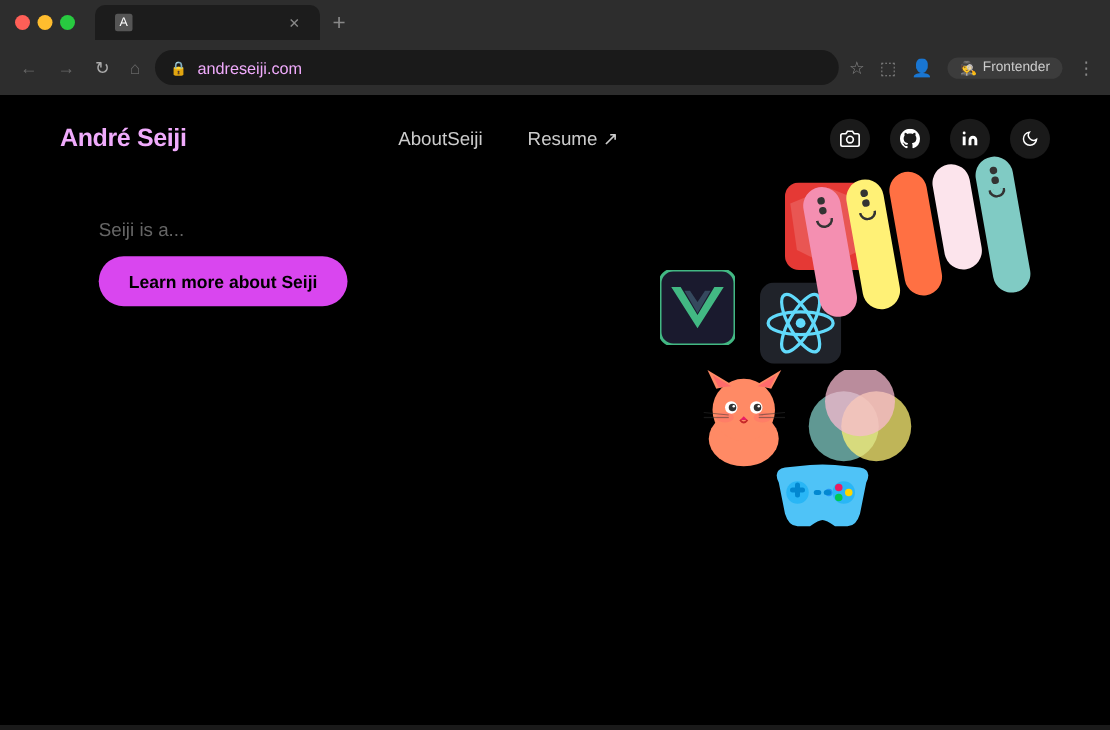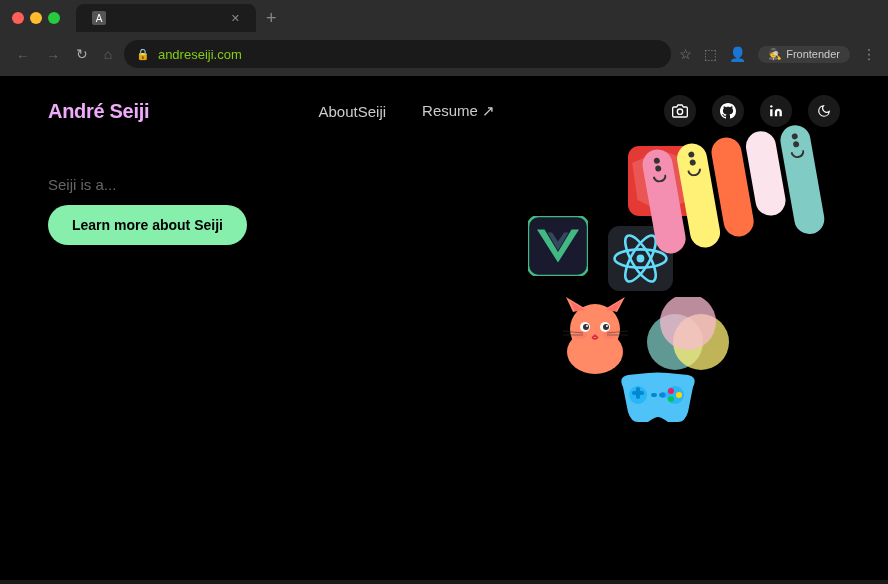--- a/index.html
+++ b/index.html
@@ -121,21 +121,21 @@
       gap: 8px;
     }
 
     .address-bar-lock {
       color: #666;
       font-size: 11px;
     }
 
     .address-bar-url {
       font-size: 13px;
-      color: #84cc16;
+      color: #f0abfc;
       flex: 1;
     }
 
     .browser-actions {
       display: flex;
       gap: 12px;
       align-items: center;
     }
 
     .browser-action-icon {
@@ -215,39 +215,40 @@
       justify-content: center;
       cursor: pointer;
       color: #fff;
       font-size: 15px;
     }
 
     
     .hero {
       padding: 30px 48px 0;
       position: relative;
+      margin-left: 31px;
     }
 
     .hero-subtitle {
       color: #666;
       font-size: 15px;
       margin-bottom: 12px;
     }
 
     .hero-title {
       font-size: 38px;
       font-weight: 800;
       color: #fff;
       line-height: 1.15;
       max-width: 480px;
       margin-bottom: 32px;
     }
 
     .hero-cta {
-      background: #86efac;
+      background: #d946ef;
       color: #000;
       border: none;
       border-radius: 24px;
       padding: 12px 24px;
       font-size: 14px;
       font-weight: 600;
       cursor: pointer;
     }
 
     

